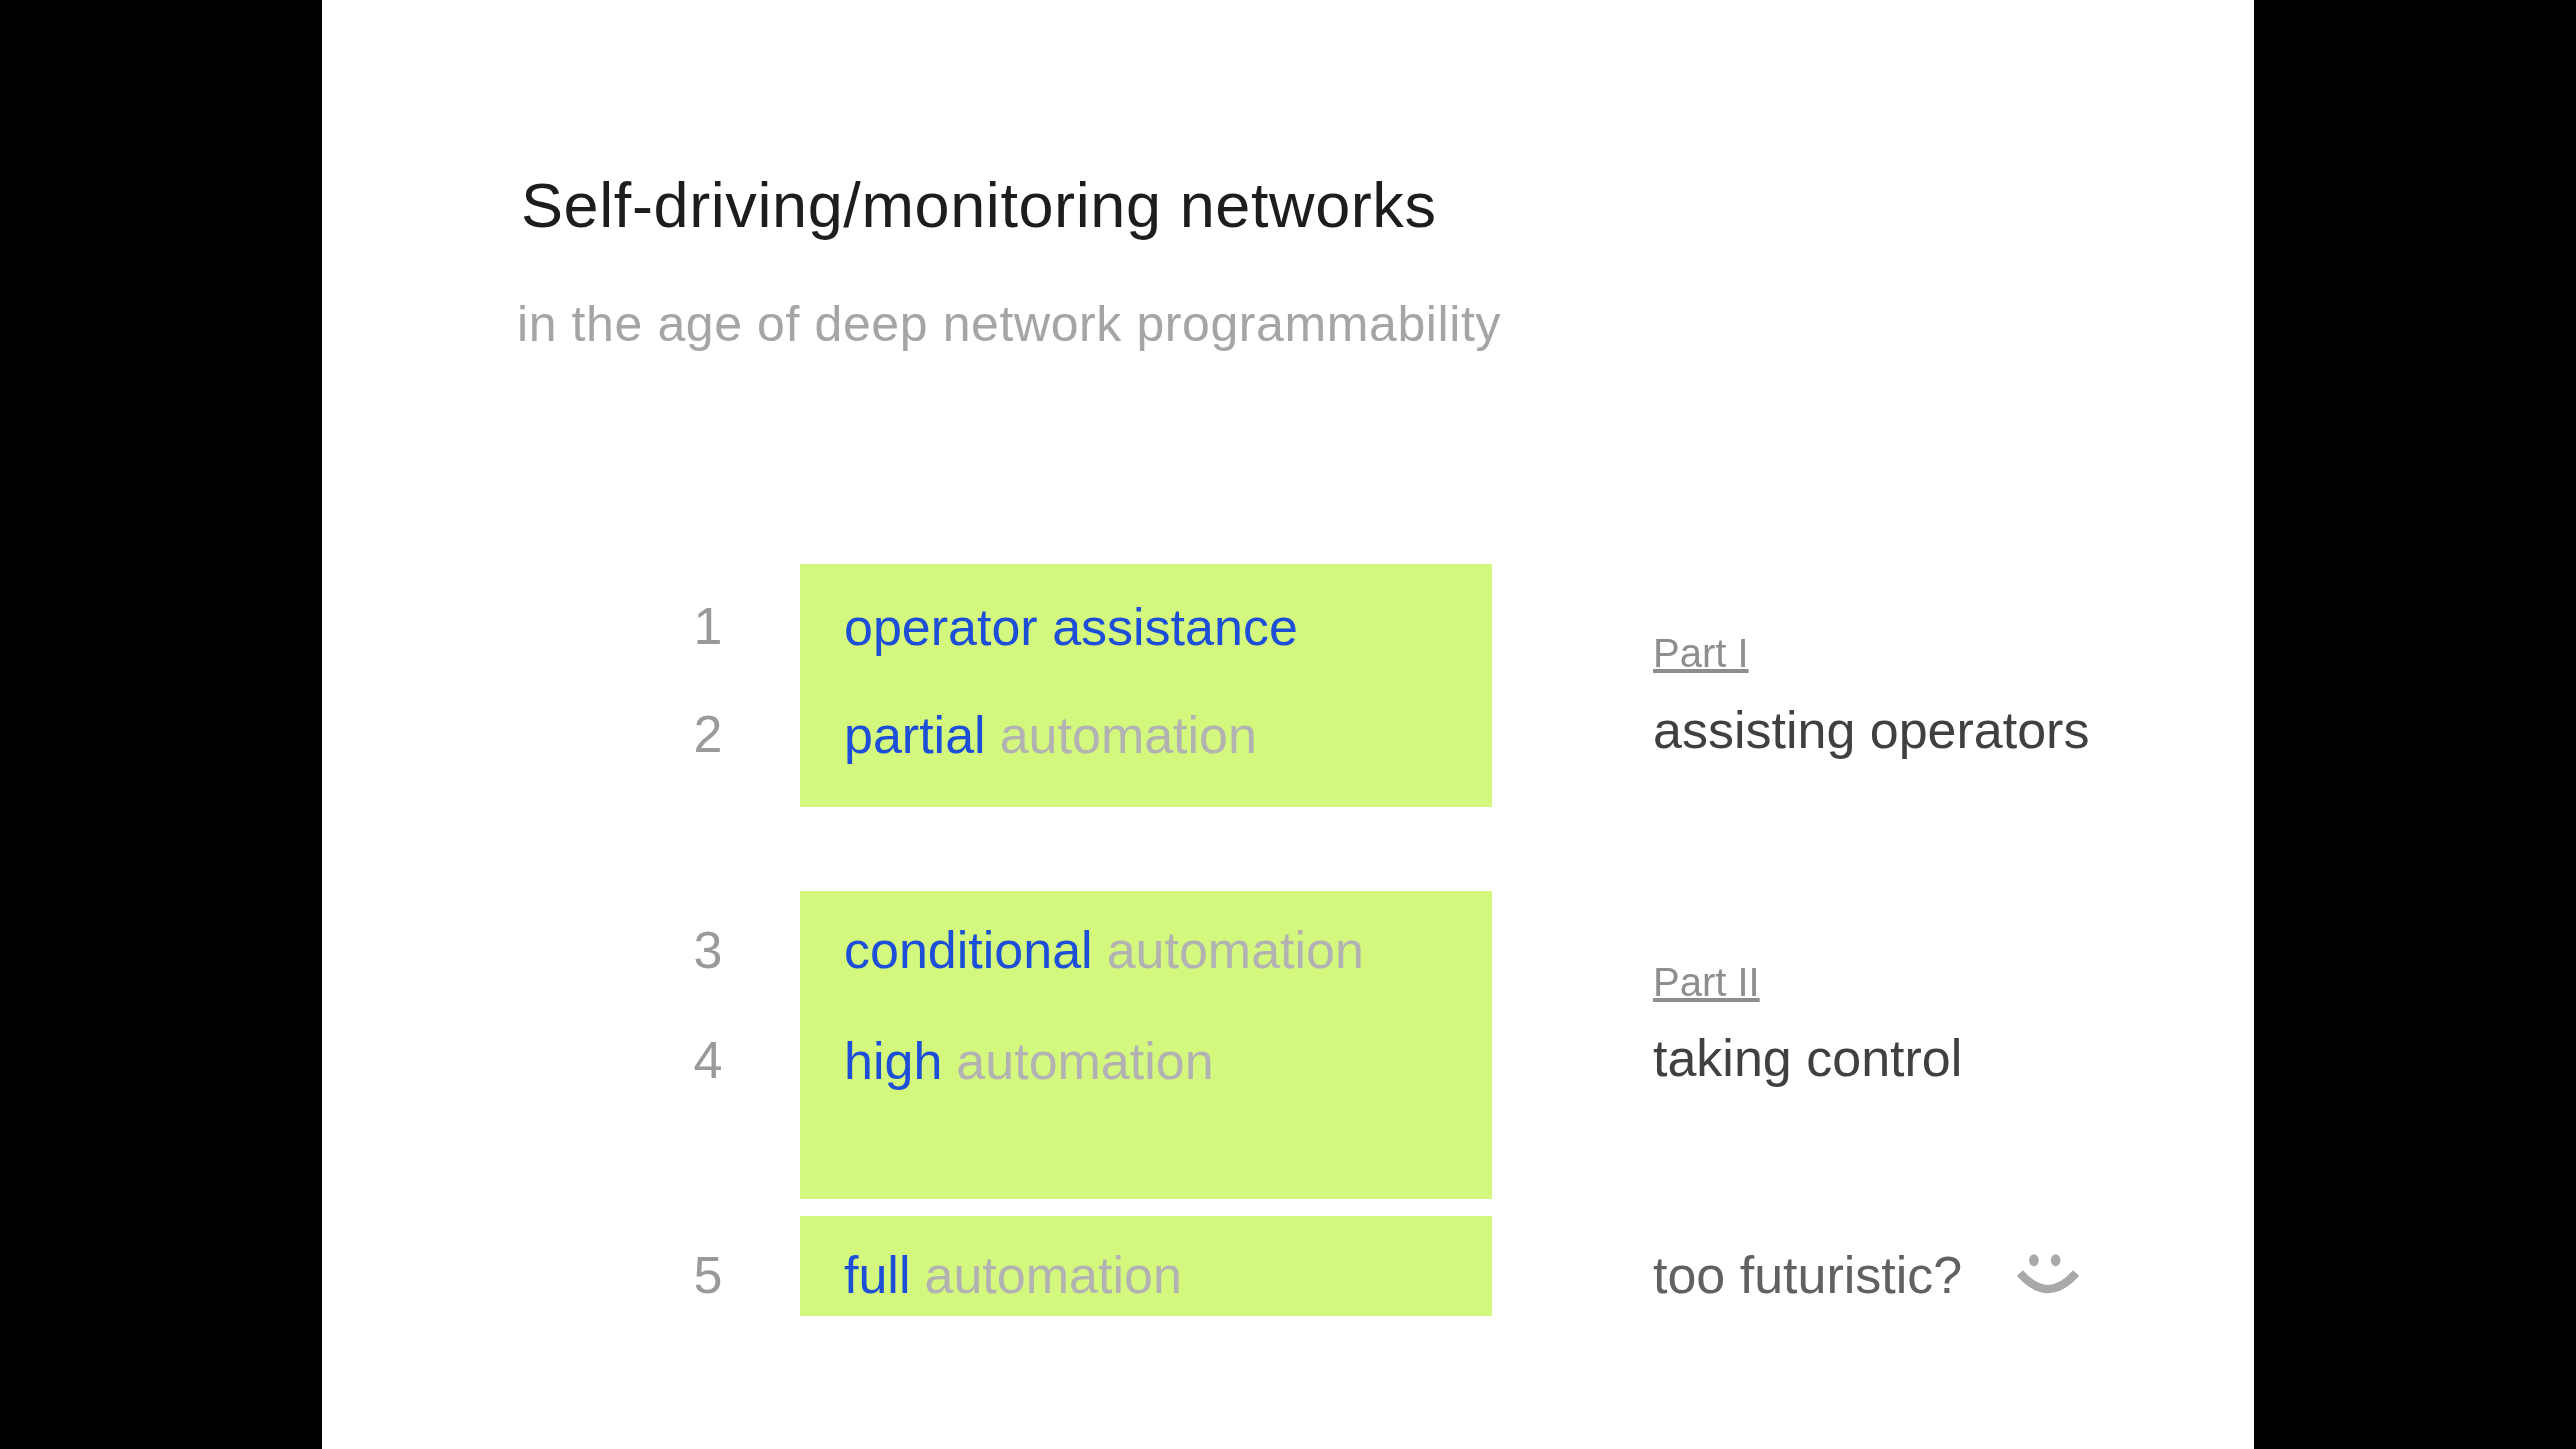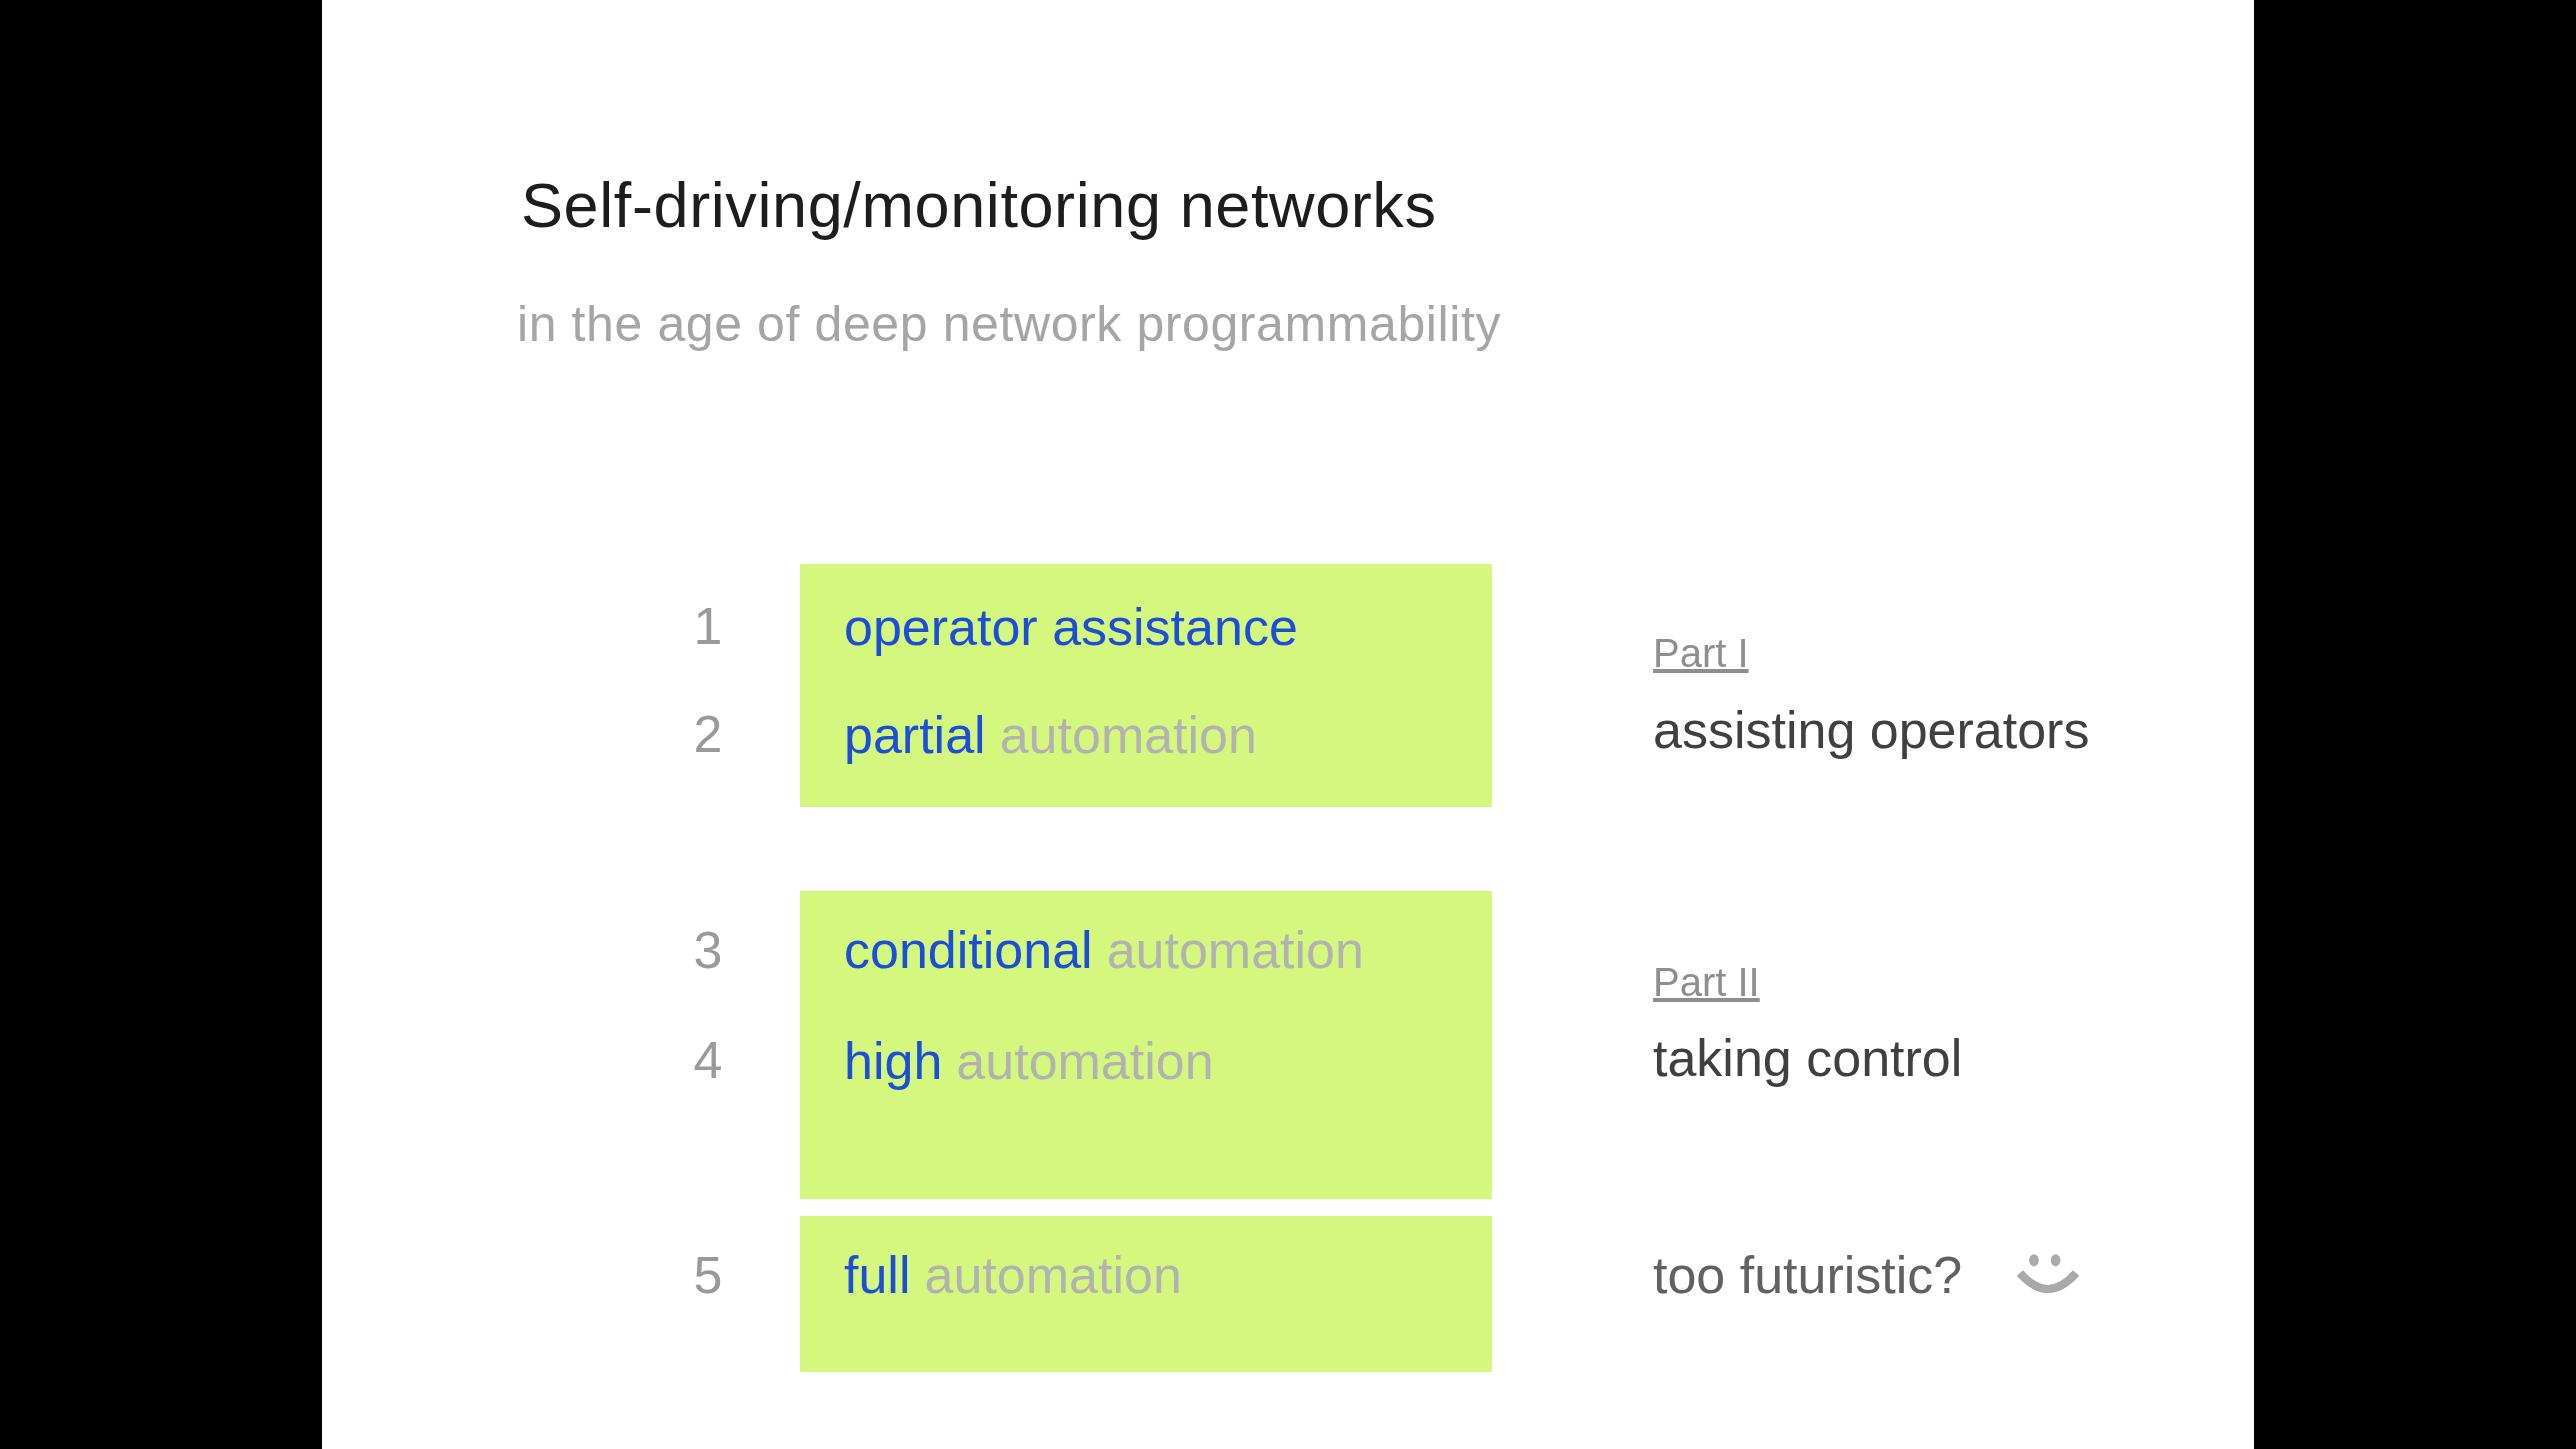--- a/index.html
+++ b/index.html
@@ -30,21 +30,21 @@
     position: absolute; left: 341px; width: 90px; text-align: center;
     font-size: 52px; line-height: 52px; color: #9a9a9a;
   }
   .n1 { top: 600px; }  .n2 { top: 708px; }
   .n3 { top: 924px; } .n4 { top: 1034px; }
   .n5 { top: 1249px; }
 
   .box { position: absolute; left: 478px; width: 692px; background: #d3f87d; }
   .box1 { top: 564px;  height: 243px; }
   .box2 { top: 891px; height: 308px; }
-  .box3 { top: 1216px; height: 156px; }
+  .box3 { top: 1216px; height: 100px; }
 
   .box .line { position: absolute; left: 44px; font-size: 52px; line-height: 52px; white-space: nowrap; }
   .box1 .l1 { top: 37px; }  .box1 .l2 { top: 145px; }
   .box2 .l1 { top: 33px; }  .box2 .l2 { top: 144px; }
   .box3 .l1 { top: 33px; }
 
   .line .dark { color: #1d4ed8; }
   .line .gray { color: #b2b2b2; }
   .line .gray:not(:empty) { margin-left: 0.27em; }
 

